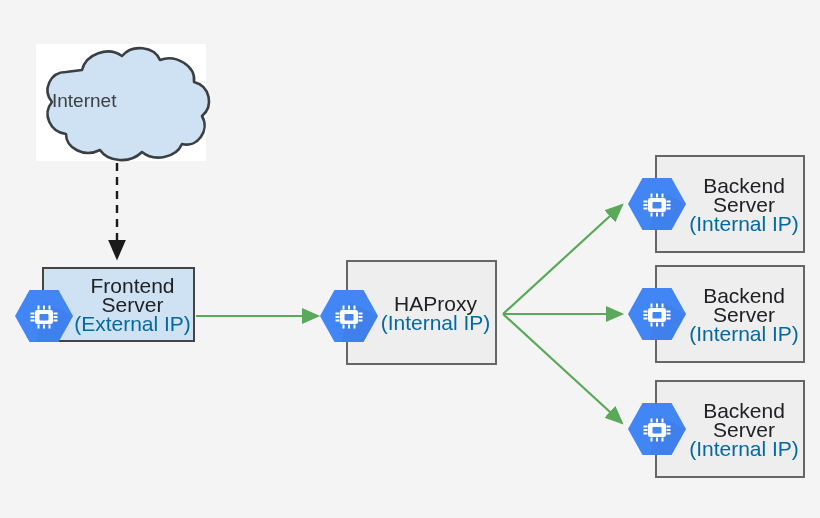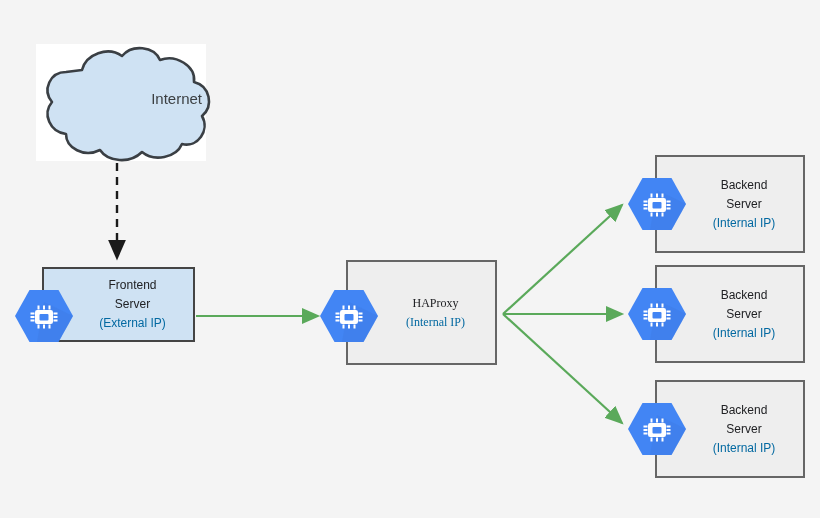--- a/index.html
+++ b/index.html
@@ -35,25 +35,25 @@
   }
   .cloud-svg {
     position: absolute;
     left: 24px;
     top: 40px;
     width: 194px;
     height: 126px;
   }
   .cloud-label {
     position: absolute;
-    left: 32px;
+    left: 52px;
     top: 90px;
     width: 170px;
-    text-align: right;
-    font-size: 15px;
+    text-align: left;
+    font-size: 19px;
     color: #3c4043;
   }
 
   
   .node-box {
     position: absolute;
     box-sizing: border-box;
     border: 2px solid #666666;
     display: flex;
     flex-direction: column;
@@ -64,21 +64,21 @@
     background: #cfe2f3;
     border-color: #444444;
   }
   .node-box.grey {
     background: #eeeeee;
     border-color: #666666;
   }
   .node-text {
     text-align: center;
     line-height: 19px;
-    font-size: 12px;
+    font-size: 21px;
     color: #202124;
     padding-left: 28px;
   }
   .node-text .ip {
     color: #0369a1;
   }
 
   
   .hex {
     position: absolute;
@@ -146,21 +146,21 @@
         <rect x="17.5" y="24.5" width="4" height="2"></rect>
           <rect x="17.5" y="28" width="4" height="2"></rect>
           <rect x="17.5" y="31.5" width="4" height="2"></rect>
         <rect x="40.5" y="24.5" width="4" height="2"></rect>
           <rect x="40.5" y="28" width="4" height="2"></rect>
           <rect x="40.5" y="31.5" width="4" height="2"></rect>
       </g>
     </svg>
   </div>
 
-  <div class="node-box grey" style="left:346px; top:260px; width:151px; height:105px;font-family:Liberation Serif, serif;">
+  <div class="node-box grey" style="left:346px; top:260px; width:151px; height:105px;">
     <div class="node-text">
       <div>HAProxy</div>
       <div class="ip">(Internal IP)</div>
     </div>
   </div>
   <div class="hex" style="left:318px; top:288px;">
     <svg viewBox="0 0 62 56" width="62" height="56">
       <path d="M16.5,2 L45.5,2 L60,28 L45.5,54 L16.5,54 L2,28 Z" fill="#4285f4"></path>
       <path d="M31,14 L60,28 L45.5,54 L24,54 Z" fill="#3b79e0" opacity="0.35"></path>
       <g fill="#ffffff">

